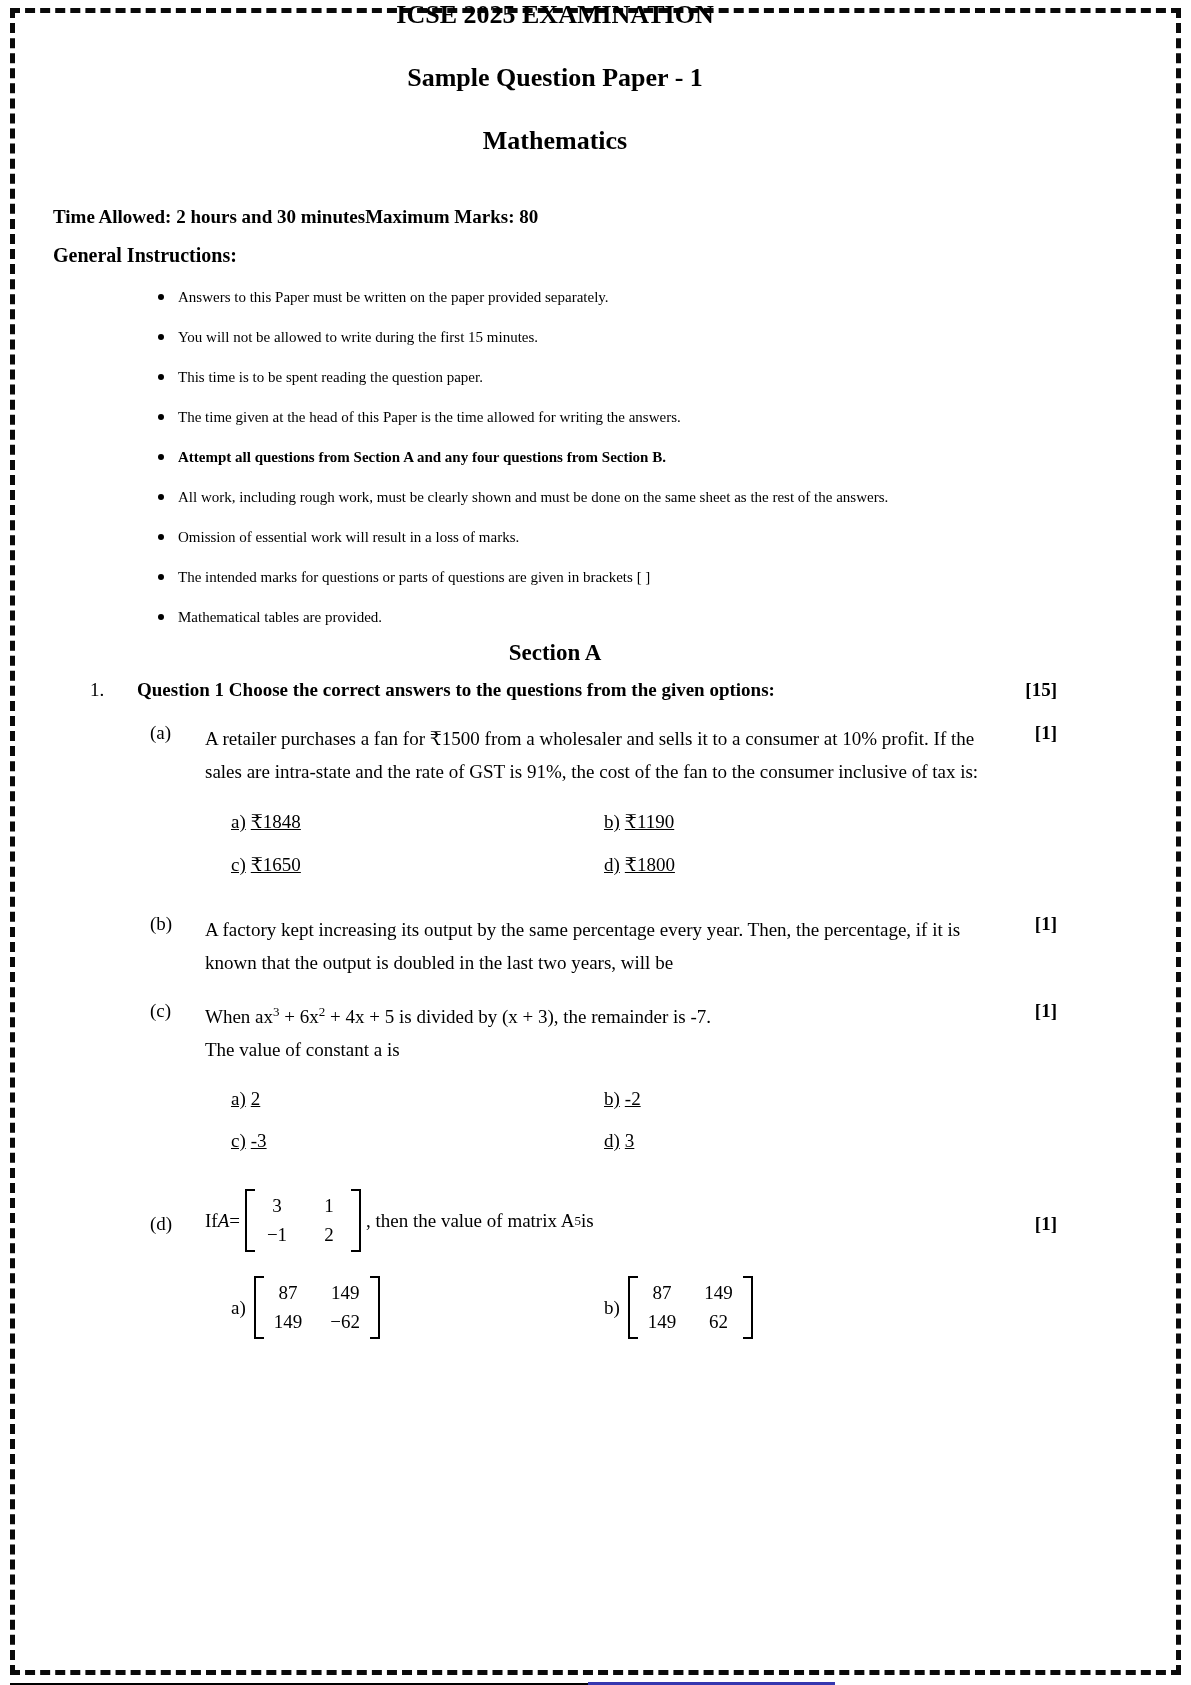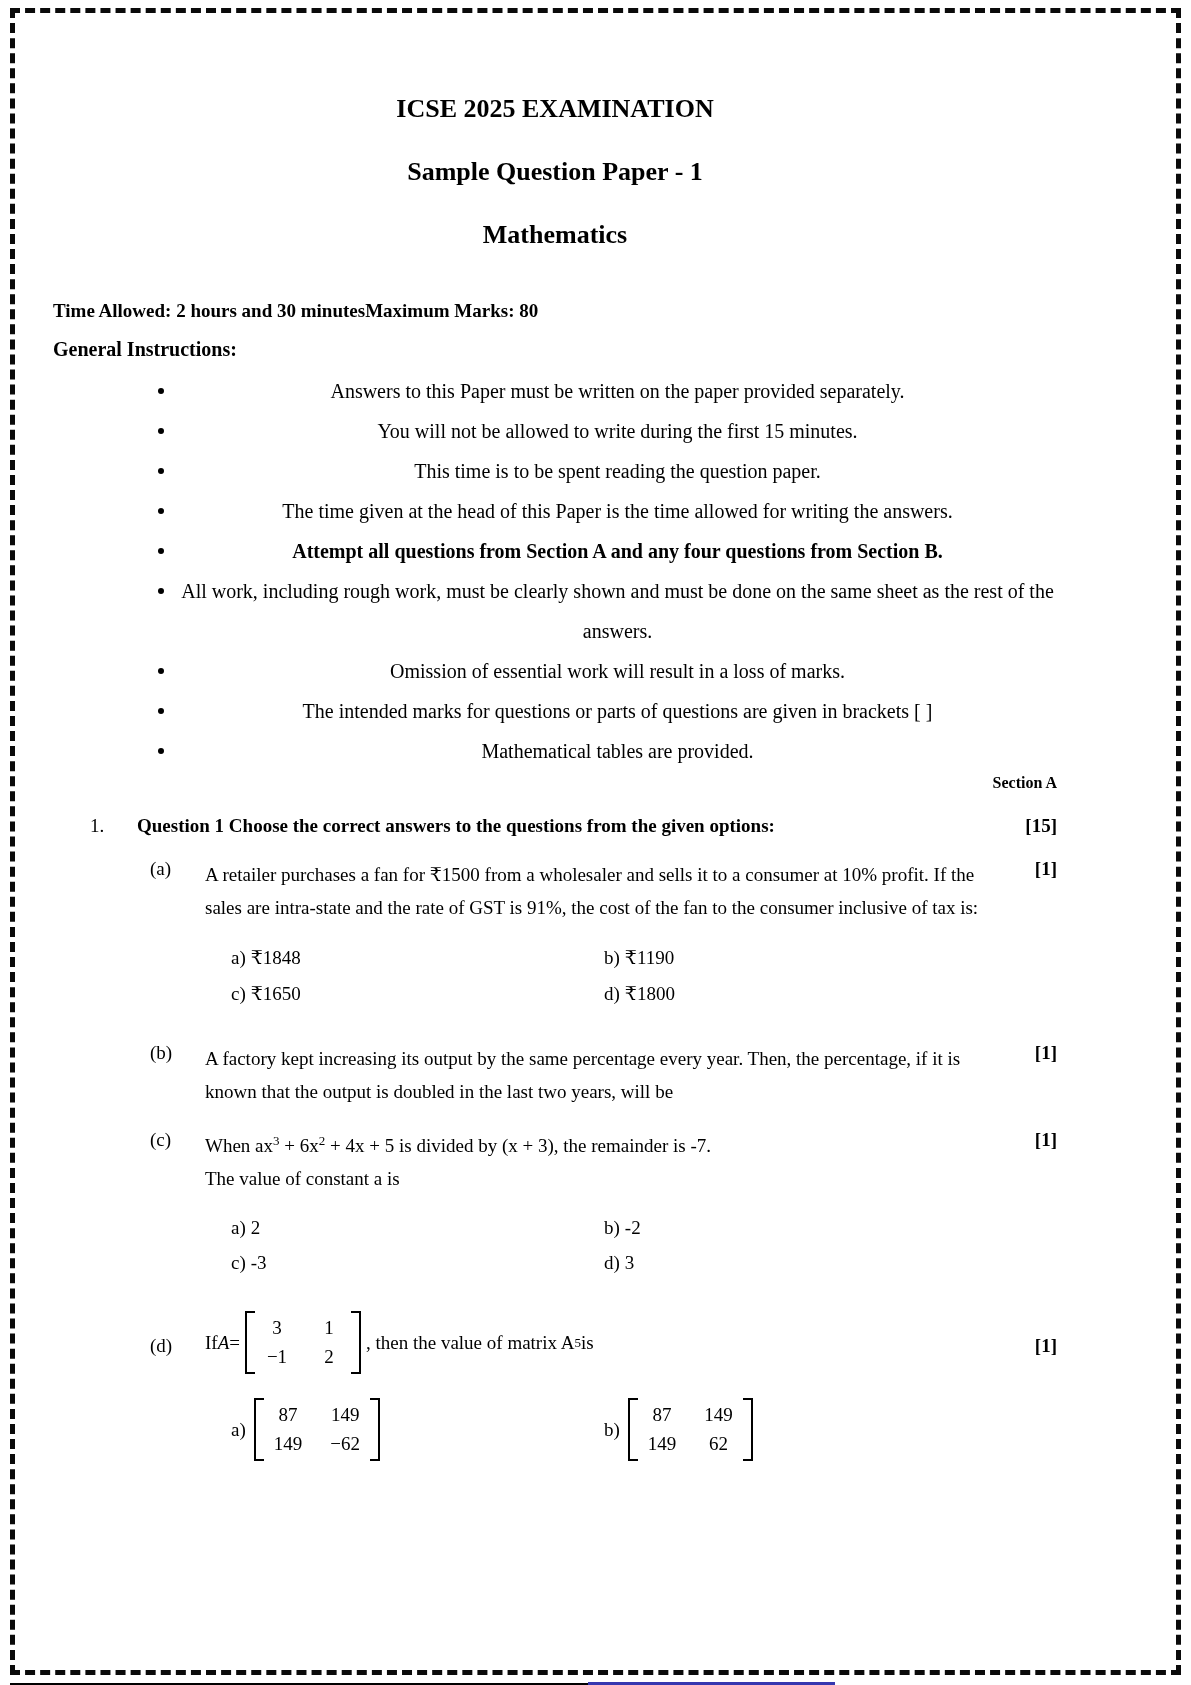--- a/index.html
+++ b/index.html
@@ -13,58 +13,58 @@
   }
   .border-frame{
     position:absolute;left:10px;top:8px;right:10px;bottom:10px;
     border:5px dashed #0a0a0a;
     pointer-events:none;
   }
   .content{
     position:relative;
     padding:0 134px 0 53px;
   }
-  .title-block{text-align:center;padding-top:94px;}
+  .title-block{text-align:center;}
   .h-title{font-size:26px;font-weight:bold;margin:0 0 33px 0;}
   .h-sub{font-size:26px;font-weight:bold;margin:0 0 33px 0;text-align:center;}
   .h-subject{font-size:26px;font-weight:bold;margin:0 0 50px 0;}
   .meta-row{
     display:flex;justify-content:flex-start;
     font-weight:bold;font-size:19px;margin:0 0 16px 0;
   }
   .gi-heading{font-weight:bold;font-size:20px;margin:0 0 10px 0;}
   ul.instructions{
     margin:0;padding:0 0 0 105px;list-style:none;
   }
   ul.instructions li{
     position:relative;
-    font-size:20px;line-height:40px;margin:0;padding-left:20px;text-align:center;
+    font-size:15px;line-height:40px;margin:0;padding-left:20px;
   }
   ul.instructions li::before{
     content:"";position:absolute;left:0;top:17px;
     width:6px;height:6px;border-radius:50%;background:#000;
   }
   ul.instructions li.bold{font-weight:bold;}
   .section-heading{
-    text-align:right;font-weight:bold;font-size:16px;
-    margin:3px 0 23px 0;
+    text-align:center;font-weight:bold;font-size:23px;
+    margin:3px 0 13px 0;
   }
   .q1-row{display:flex;font-size:19px;}
   .q1-num{width:47px;margin-left:37px;}
   .q1-title{flex:1;font-weight:bold;}
   .marks{width:55px;text-align:right;font-weight:bold;white-space:nowrap;}
   .question{display:flex;font-size:19px;margin-top:21px;}
   .q-label{width:55px;margin-left:97px;}
   .q-body{flex:1;min-width:0;}
   .qline{line-height:33px;white-space:nowrap;}
   .options{
     display:grid;grid-template-columns:373px auto;
     justify-content:start;
-    row-gap:13px;
-    padding-left:26px;margin:22px 0 16px 0;
+    row-gap:20px;
+    padding-left:26px;margin:22px 0 16px 0;text-decoration:underline;
   }
   .opt{white-space:nowrap;}
   .opt .opt-label{margin-right:5px;}
   sup.msup{vertical-align:super;font-size:13px;line-height:0;}
   .ivar{font-style:italic;}
   
   .matrix{
     display:inline-flex;align-items:stretch;
     vertical-align:middle;margin:0 5px;
   }

